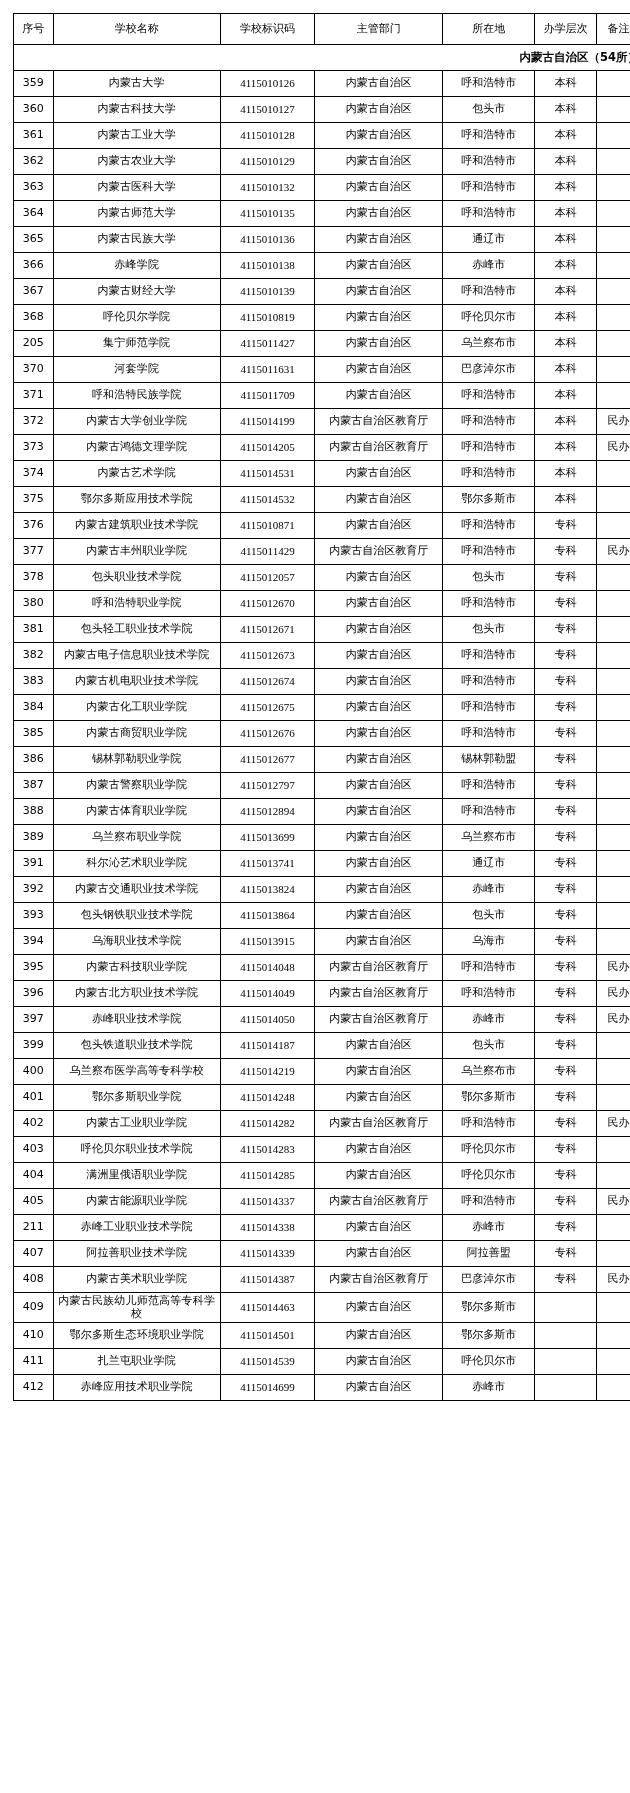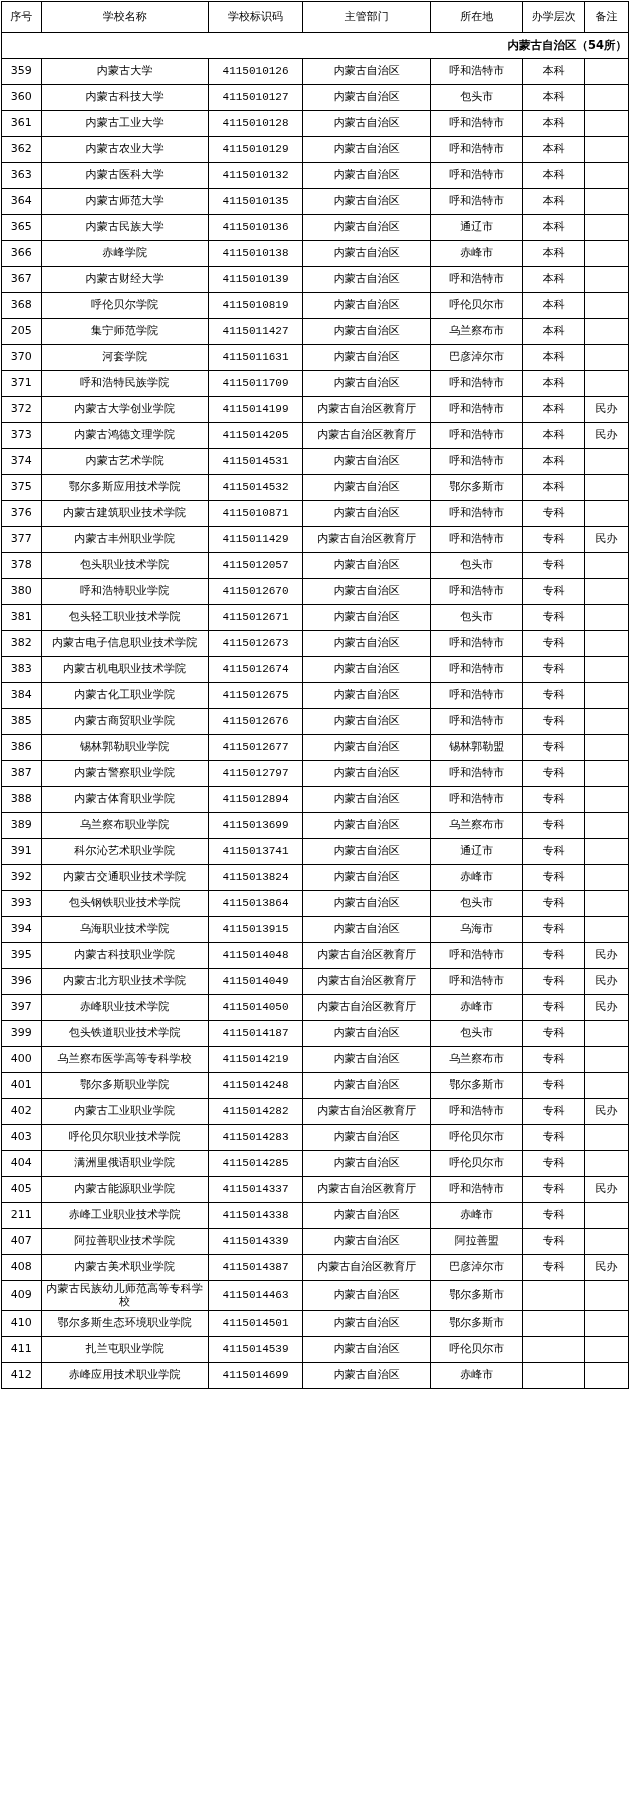--- a/index.html
+++ b/index.html
@@ -8,21 +8,21 @@
     background: #ffffff;
   }
   body {
     width: 630px;
     font-family: "DejaVu Sans", "Liberation Sans", sans-serif;
     color: #000000;
   }
   .sheet {
     width: 630px;
     box-sizing: border-box;
-    padding: 0;
+    padding: 12px;
   }
   table.school-table {
     border-collapse: collapse;
     width: 628px;
     margin: 1px 1px 0 1px;
     table-layout: fixed;
   }
   table.school-table td, table.school-table th {
     border: 1px solid #000000;
     font-size: 11px;
@@ -47,21 +47,21 @@
 
   tr.section-row td {
     text-align: right;
     font-weight: bold;
     font-size: 11.5px;
     padding-left: 4px;
     height: 18px;
   }
   tbody tr { height: 26px; }
   td.name-cell { letter-spacing: 0.2px; }
-  td.code-cell { font-family: Liberation Mono, monospace; font-size: 11px; }
+  td.code-cell { font-family: Liberation Serif, serif; font-size: 11px; }
   td.two-line { line-height: 1.1; font-size: 10.5px; margin-left: 44px; }
 </style>
 </head>
 <body>
 
 <div class="sheet">
   <table class="school-table">
     <colgroup>
       <col class="col-no">
         <col class="col-name">

